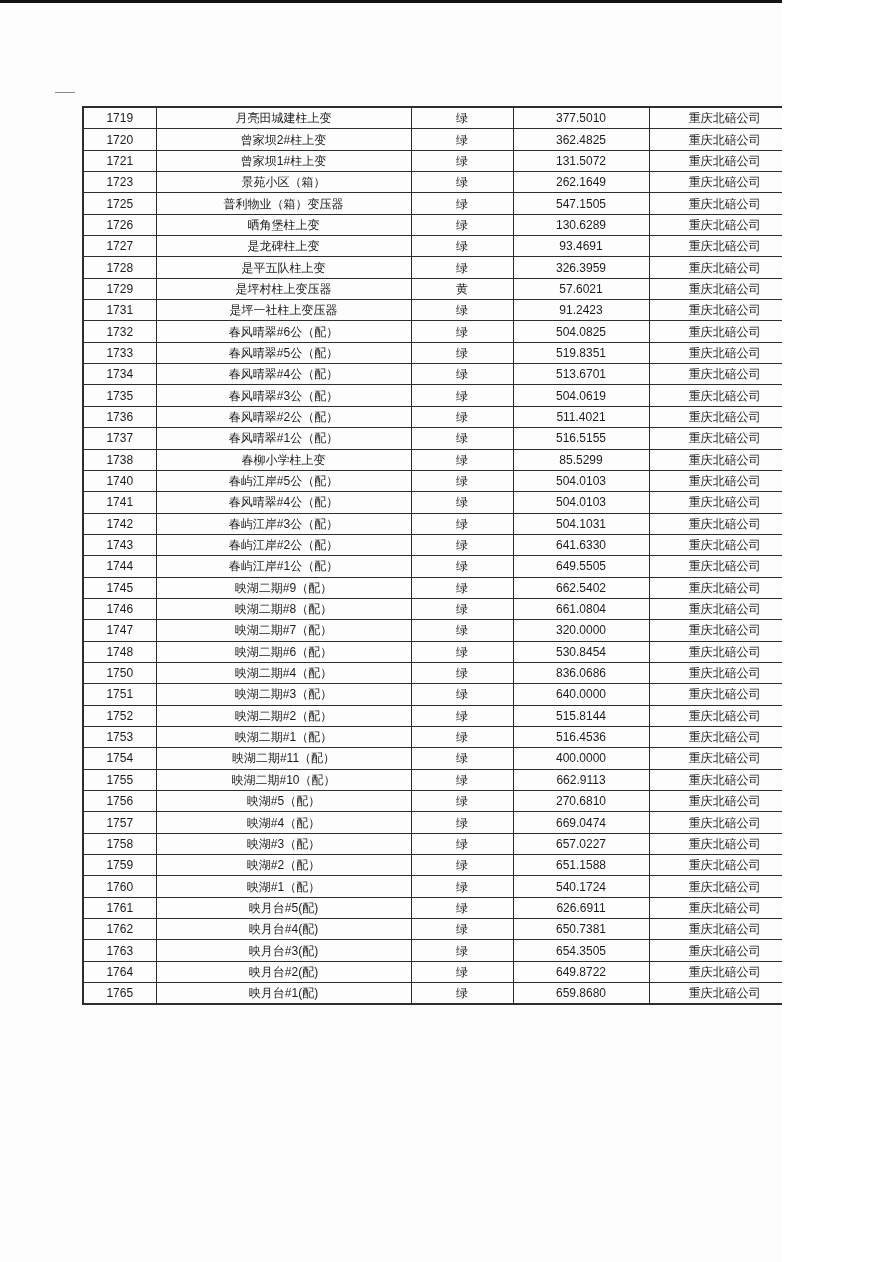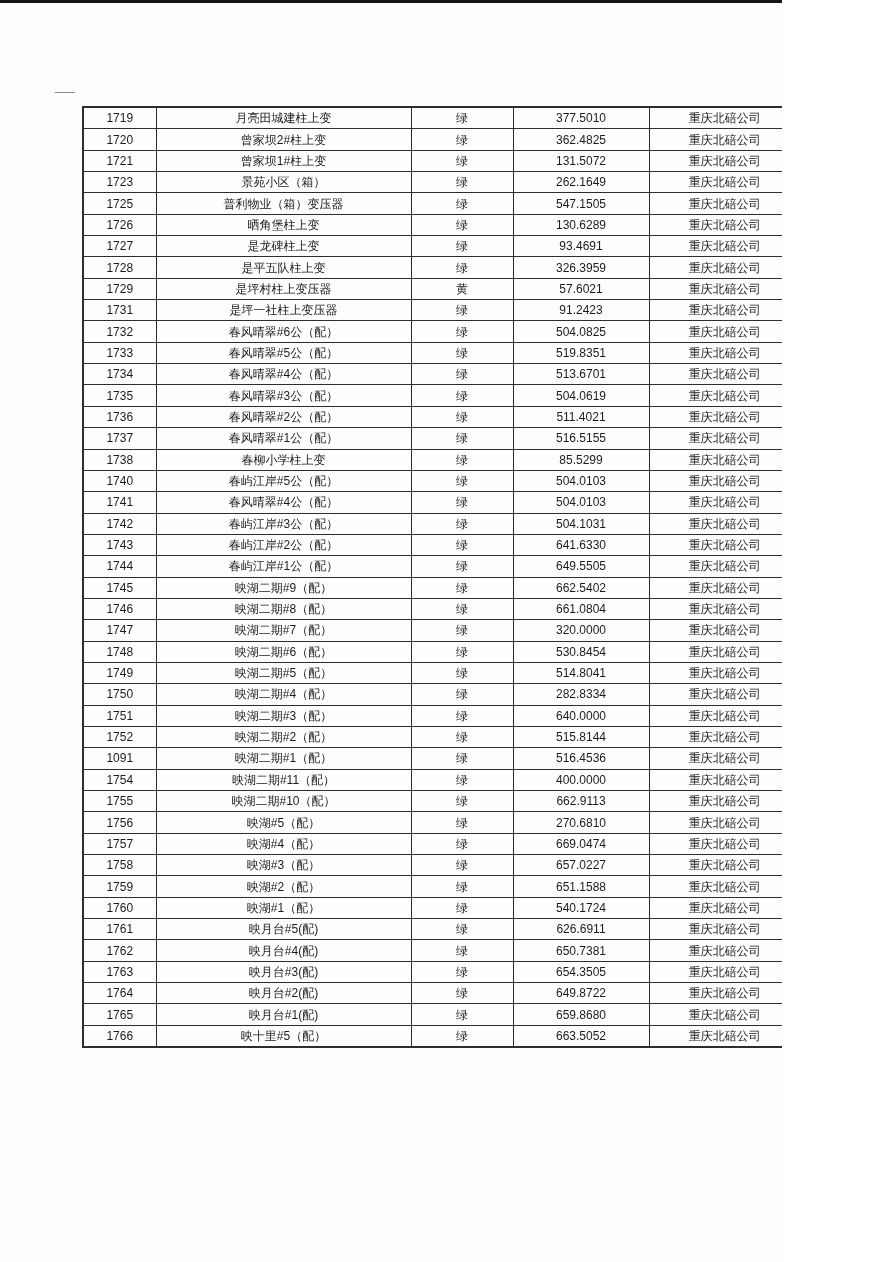--- a/index.html
+++ b/index.html
@@ -241,49 +241,42 @@
           <td>重庆北碚公司</td>
         </tr>
         <tr>
           <td>1748</td>
           <td>映湖二期#6（配）</td>
           <td>绿</td>
           <td>530.8454</td>
           <td>重庆北碚公司</td>
         </tr>
         <tr>
-          <td>1749</td>
-          <td>映湖二期#5（配）</td>
-          <td>绿</td>
-          <td>514.8041</td>
-          <td>重庆北碚公司</td>
-        </tr>
-        <tr>
           <td>1750</td>
           <td>映湖二期#4（配）</td>
           <td>绿</td>
-          <td>282.8334</td>
+          <td>836.0686</td>
           <td>重庆北碚公司</td>
         </tr>
         <tr>
           <td>1751</td>
           <td>映湖二期#3（配）</td>
           <td>绿</td>
           <td>640.0000</td>
           <td>重庆北碚公司</td>
         </tr>
         <tr>
           <td>1752</td>
           <td>映湖二期#2（配）</td>
           <td>绿</td>
           <td>515.8144</td>
           <td>重庆北碚公司</td>
         </tr>
         <tr>
-          <td>1091</td>
+          <td>1753</td>
           <td>映湖二期#1（配）</td>
           <td>绿</td>
           <td>516.4536</td>
           <td>重庆北碚公司</td>
         </tr>
         <tr>
           <td>1754</td>
           <td>映湖二期#11（配）</td>
           <td>绿</td>
           <td>400.0000</td>
@@ -357,24 +350,17 @@
           <td>映月台#2(配)</td>
           <td>绿</td>
           <td>649.8722</td>
           <td>重庆北碚公司</td>
         </tr>
         <tr>
           <td>1765</td>
           <td>映月台#1(配)</td>
           <td>绿</td>
           <td>659.8680</td>
-          <td>重庆北碚公司</td>
-        </tr>
-        <tr>
-          <td>1766</td>
-          <td>映十里#5（配）</td>
-          <td>绿</td>
-          <td>663.5052</td>
           <td>重庆北碚公司</td>
         </tr>
       </tbody>
   </table>
 </div>
 
 </body></html>

